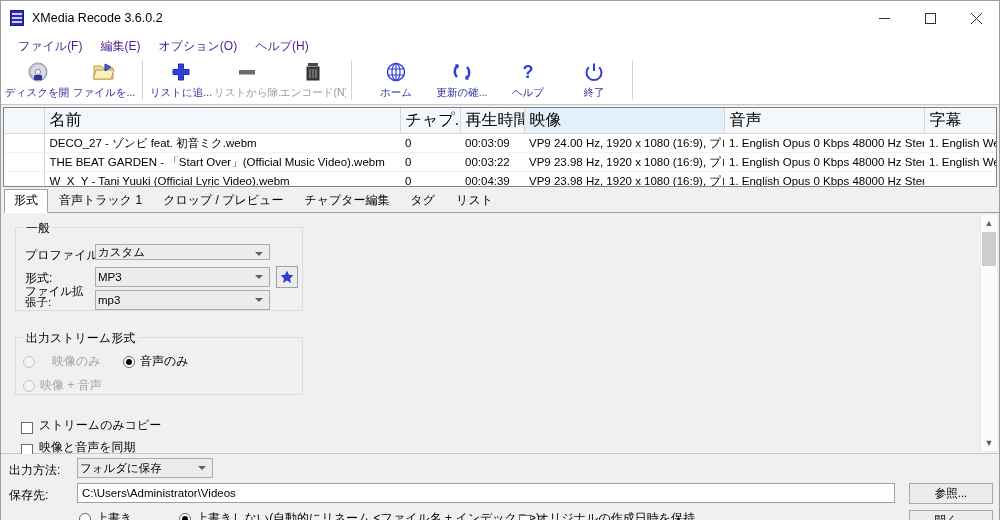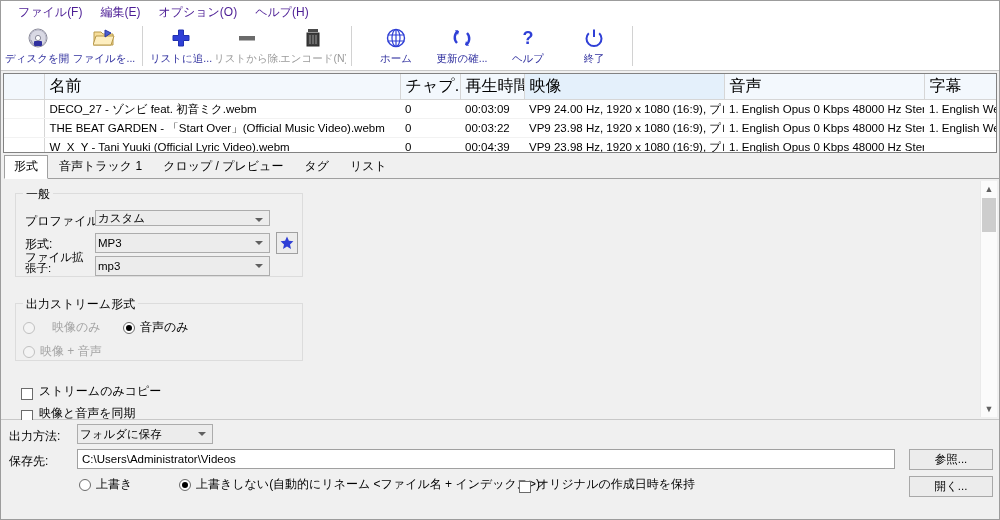--- a/index.html
+++ b/index.html
@@ -116,20 +116,46 @@
          color:#000;}
   .btn{position:absolute;height:21px;background:#ececec;border:1px solid #a8a8a8;
        font-size:11.5px;font-family:inherit;cursor:default;color:#000;
        box-sizing:border-box;}
 </style>
 </head>
 <body>
 
 <div class="app">
 
+  <div class="titlebar">
+    <div class="tb-icon">
+      <div class="strip"></div>
+      <div class="bar" style="top:3px"></div>
+      <div class="bar" style="top:7px"></div>
+      <div class="bar" style="top:11px"></div>
+    </div>
+    <div class="tb-title">XMedia Recode 3.6.0.2</div>
+    <div class="winbtns">
+      <div class="winbtn">
+        <svg width="11" height="11" viewBox="0 0 11 11">
+            <path d="M0 5.5 H11" stroke="#333" stroke-width="1"></path>
+          </svg>
+      </div>
+      <div class="winbtn">
+        <svg width="11" height="11" viewBox="0 0 11 11">
+            <rect x="0.5" y="0.5" width="10" height="10" fill="none" stroke="#333"></rect>
+          </svg>
+      </div>
+      <div class="winbtn close">
+        <svg width="11" height="11" viewBox="0 0 11 11">
+            <path d="M0 0 L11 11 M11 0 L0 11" stroke="#333" stroke-width="1"></path>
+          </svg>
+      </div>
+    </div>
+  </div>
 
   <div class="menubar">
     <div class="menuitem">ファイル(F)</div>
     <div class="menuitem">編集(E)</div>
     <div class="menuitem">オプション(O)</div>
     <div class="menuitem">ヘルプ(H)</div>
   </div>
 
   <div class="toolbar">
 
@@ -295,20 +321,21 @@
         <td>1. English Web...</td>
       </tr>
       </tbody>
     </table>
   </div>
 
   <div class="tabbar">
     <div class="tab active">形式</div>
     <div class="tab">音声トラック 1</div>
     <div class="tab">クロップ / プレビュー</div>
+    <div class="tab">チャプター編集</div>
     <div class="tab">タグ</div>
     <div class="tab">リスト</div>
   </div>
 
   <div class="panel">
 
     <div class="group" style="left:14px;top:14px;width:288px;height:84px;">
       <div class="legend">一般</div>
     </div>
 

